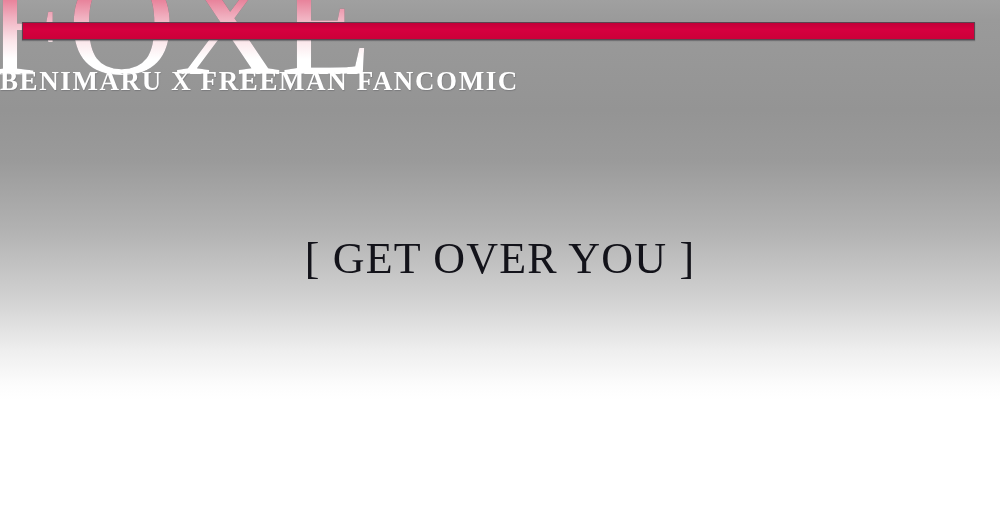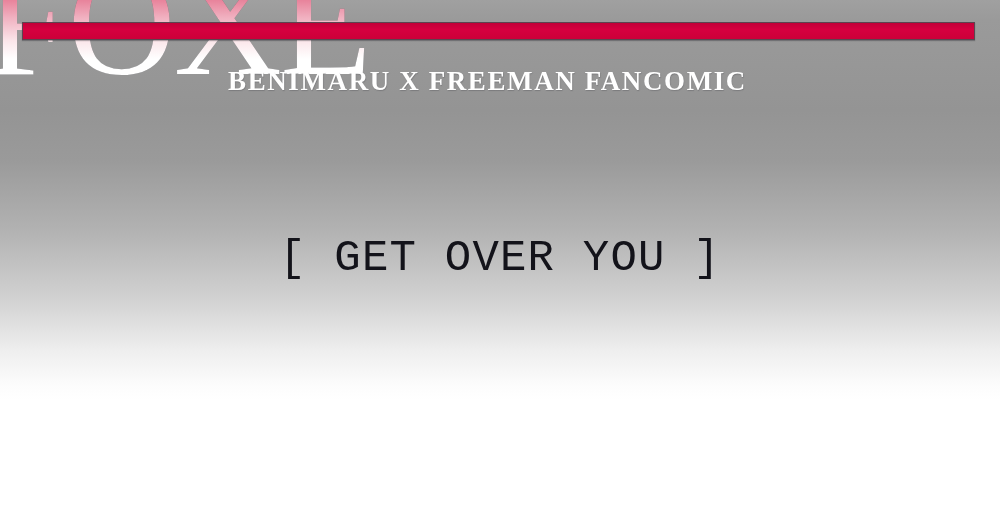--- a/index.html
+++ b/index.html
@@ -77,39 +77,39 @@
     box-sizing: border-box;
     box-shadow: 0 1px 1px rgba(40,40,48,0.35);
   }
 
   
   #subtitle {
     position: absolute;
     left: 0;
     top: 66px;
     width: 975px;
-    text-align: center;
+    text-align: left;
     color: #ffffff;
     font-family: "Liberation Serif", "DejaVu Serif", serif;
     font-size: 27px;
     font-weight: 700;
     letter-spacing: 1.6px;
     white-space: nowrap;
     text-shadow: 0.5px 0.5px 1px rgba(90,90,96,0.45);
   }
 
   
   #episode-title {
     position: absolute;
     left: 0;
     top: 233px;
     width: 1000px;
     text-align: center;
     color: #13131a;
-    font-family: Liberation Mono, monospace;
+    font-family: Liberation Serif, serif;
     font-size: 44px;
     font-weight: 400;
     letter-spacing: 1.2px;
     white-space: nowrap;
   }
 
   
   #page-body {
     position: absolute;
     left: 0;

